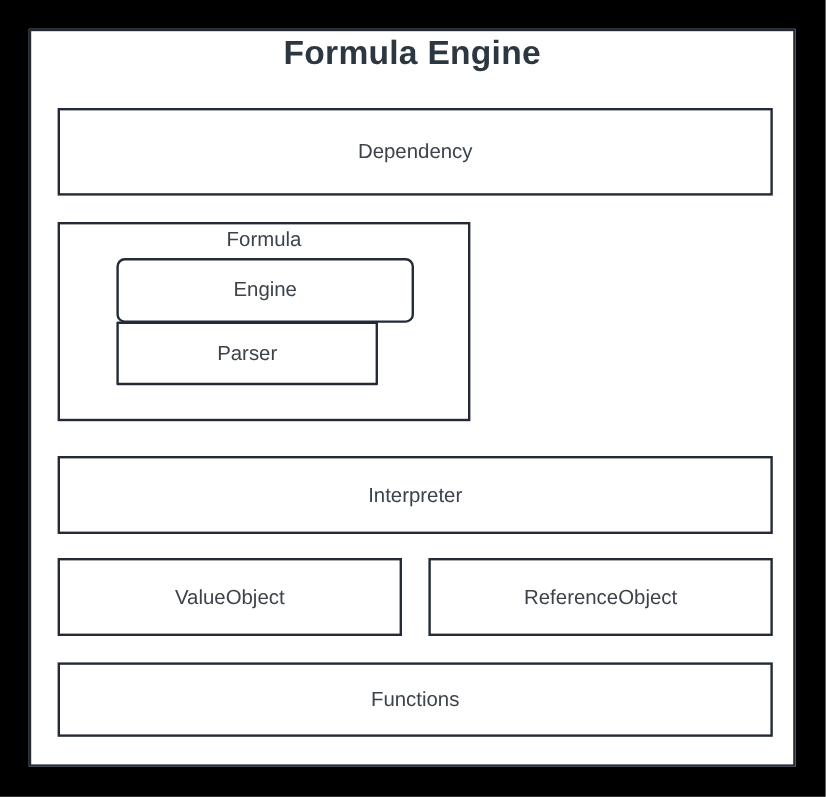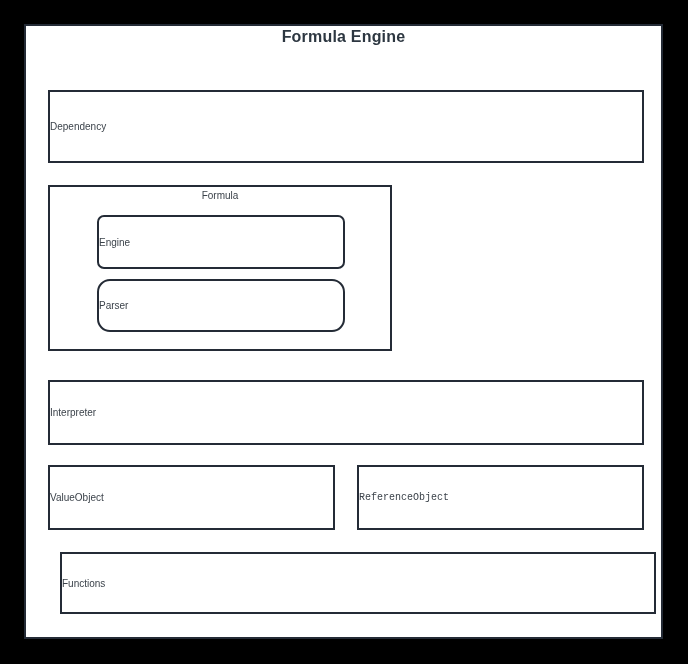--- a/index.html
+++ b/index.html
@@ -22,49 +22,49 @@
     left:24px; top:24px;
     width:639px; height:615px;
     background:var(--card-background);
     border:2px solid var(--node-border);
   }
   .diagram-title{
     position:absolute;
     left:0; top:2px;
     width:100%;
     text-align:center;
-    font-size:16px;
+    font-size:28px;
     font-weight:bold;
     color:var(--title-text);
     letter-spacing:0.2px;
   }
   .node{
     position:absolute;
     border:2px solid var(--node-border);
     background:var(--card-background);
     display:flex;
     align-items:center;
-    justify-content:flex-start;
-    font-size:10px;
+    justify-content:center;
+    font-size:17px;
     color:var(--node-label);
   }
   .node .node-label{
     text-align:center;
   }
   .node-dependency{ left:22px; top:64px;  width:596px; height:73px; }
   .group-analysis{  left:22px; top:159px; width:344px; height:166px;
                     align-items:flex-start; }
   .group-analysis > .node-label{ width:100%; padding-top:3px; }
   .node-lexer{  left:71px;  top:189px; width:248px; height:54px; border-radius:7px; }
-  .node-parser{ left:71px;  top:253px; width:248px; height:53px; border-radius:13px; }
+  .node-parser{ left:71px;  top:242px; width:218px; height:53px; border-radius:1px; }
   .node-astnode{        left:423px; top:159px; width:196px; height:167px; }
   .node-interpreter{    left:22px;  top:354px; width:596px; height:65px; }
   .node-valueobject{    left:22px;  top:439px; width:287px; height:65px; }
-  .node-referenceobject{left:331px; top:439px; width:287px; height:65px;font-family:Liberation Mono, monospace; }
-  .node-functions{      left:22px;  top:526px; width:596px; height:62px;margin-left:12px; }
+  .node-referenceobject{left:331px; top:439px; width:287px; height:65px; }
+  .node-functions{      left:22px;  top:526px; width:596px; height:62px; }
 </style>
 </head>
 <body>
 
 <div class="card">
 
   <div class="diagram-title">Formula Engine</div>
 
   <div class="node node-dependency">
     <span class="node-label">Dependency</span>

